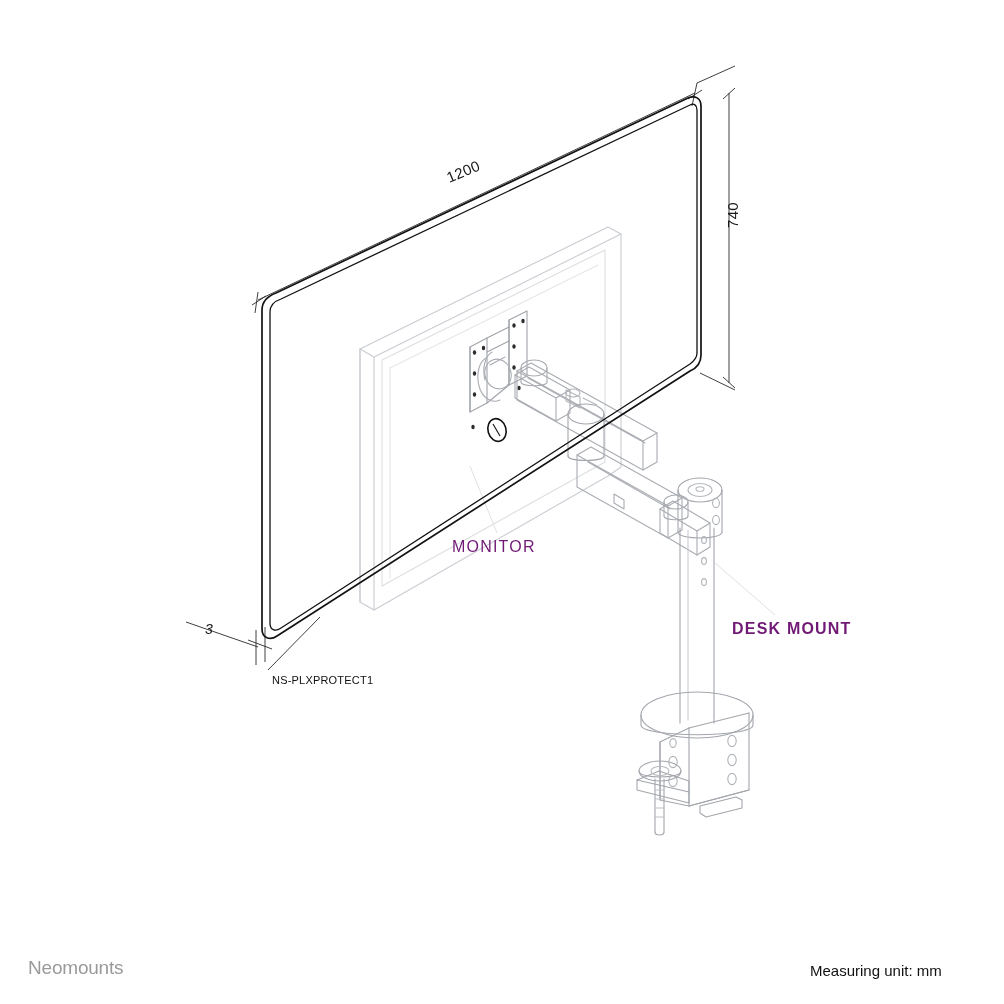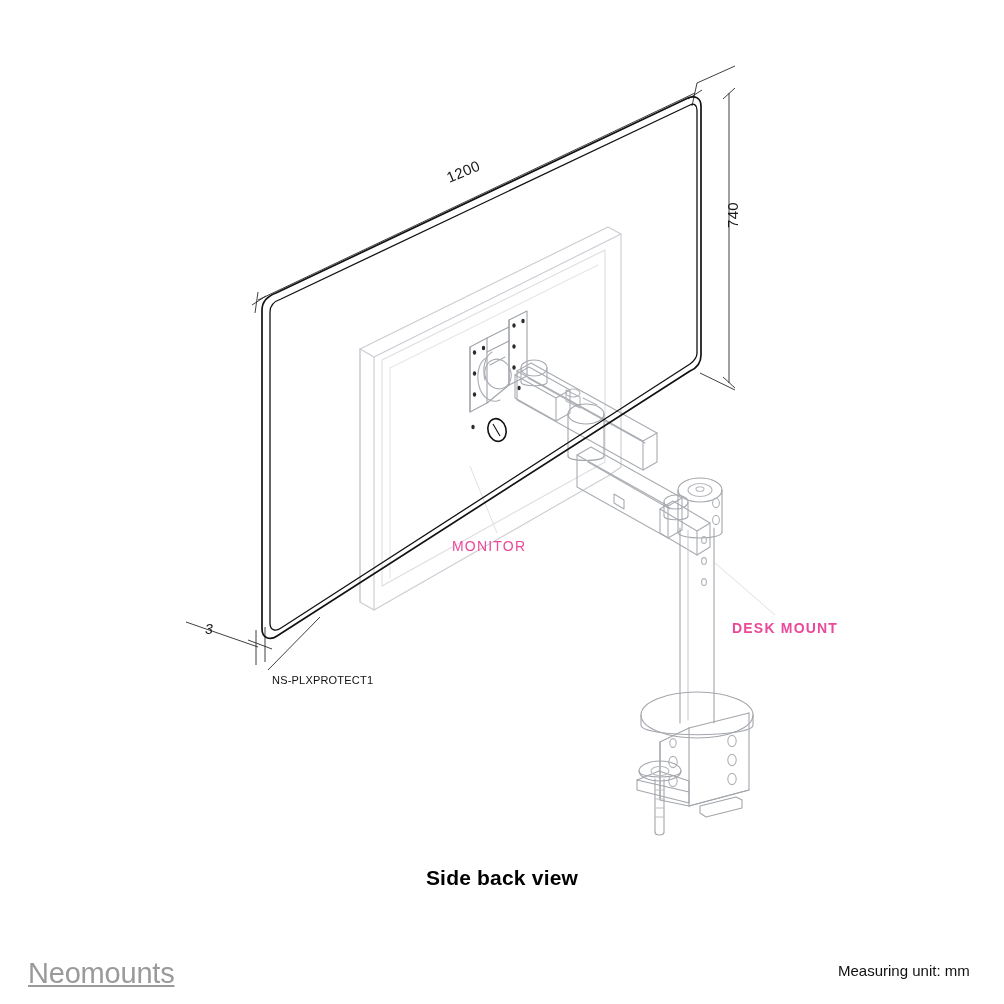--- a/index.html
+++ b/index.html
@@ -59,22 +59,22 @@
     color: #1a1a1a;
   }
   #part-label {
     left: 272px;
     top: 674px;
     font-size: 11px;
     color: #111111;
     letter-spacing: 0.2px;
   }
   .ghost-label {
-    font-size: 14px;
-    color: #ec4899;
+    font-size: 16px;
+    color: #701a75;
     letter-spacing: 1.2px;
   }
   #label-monitor {
     left: 452px;
     top: 538px;
   }
   #label-desk-mount {
     left: 732px;
     top: 620px;
     font-weight: bold;
@@ -85,31 +85,29 @@
     width: 1004px;
     text-align: center;
     font-size: 21px;
     font-weight: bold;
     color: #000000;
     letter-spacing: 0.2px;
   }
   #brand-logo {
     left: 28px;
     top: 957px;
-    font-size: 29px;
+    font-size: 19px;
     color: #9a9a9a;
     letter-spacing: -0.2px;
-    text-decoration: underline;
   }
   #unit-note {
     left: 810px;
     top: 962px;
     font-size: 15px;
     color: #111111;
-    margin-left: 28px;
   }
 </style>
 </head>
 <body>
 
 <div id="sheet">
 
   <svg class="drawing-svg" viewBox="0 0 1004 1004">
 
     <g fill="none" stroke="#c9ccd1" stroke-width="1.1" stroke-linecap="round" stroke-linejoin="round">
@@ -350,19 +348,18 @@
   <div class="lbl dim-text" id="dim-740">740</div>
 
   <div class="lbl dim-text" id="dim-3">3</div>
 
   <div class="lbl" id="part-label">NS-PLXPROTECT1</div>
 
   <div class="lbl ghost-label" id="label-monitor">MONITOR</div>
 
   <div class="lbl ghost-label" id="label-desk-mount">DESK MOUNT</div>
 
-  <div class="lbl" id="view-title">Side back view</div>
 
   <div class="lbl" id="brand-logo">Neomounts</div>
 
   <div class="lbl" id="unit-note">Measuring unit: mm</div>
 
 </div>
 
 </body></html>

